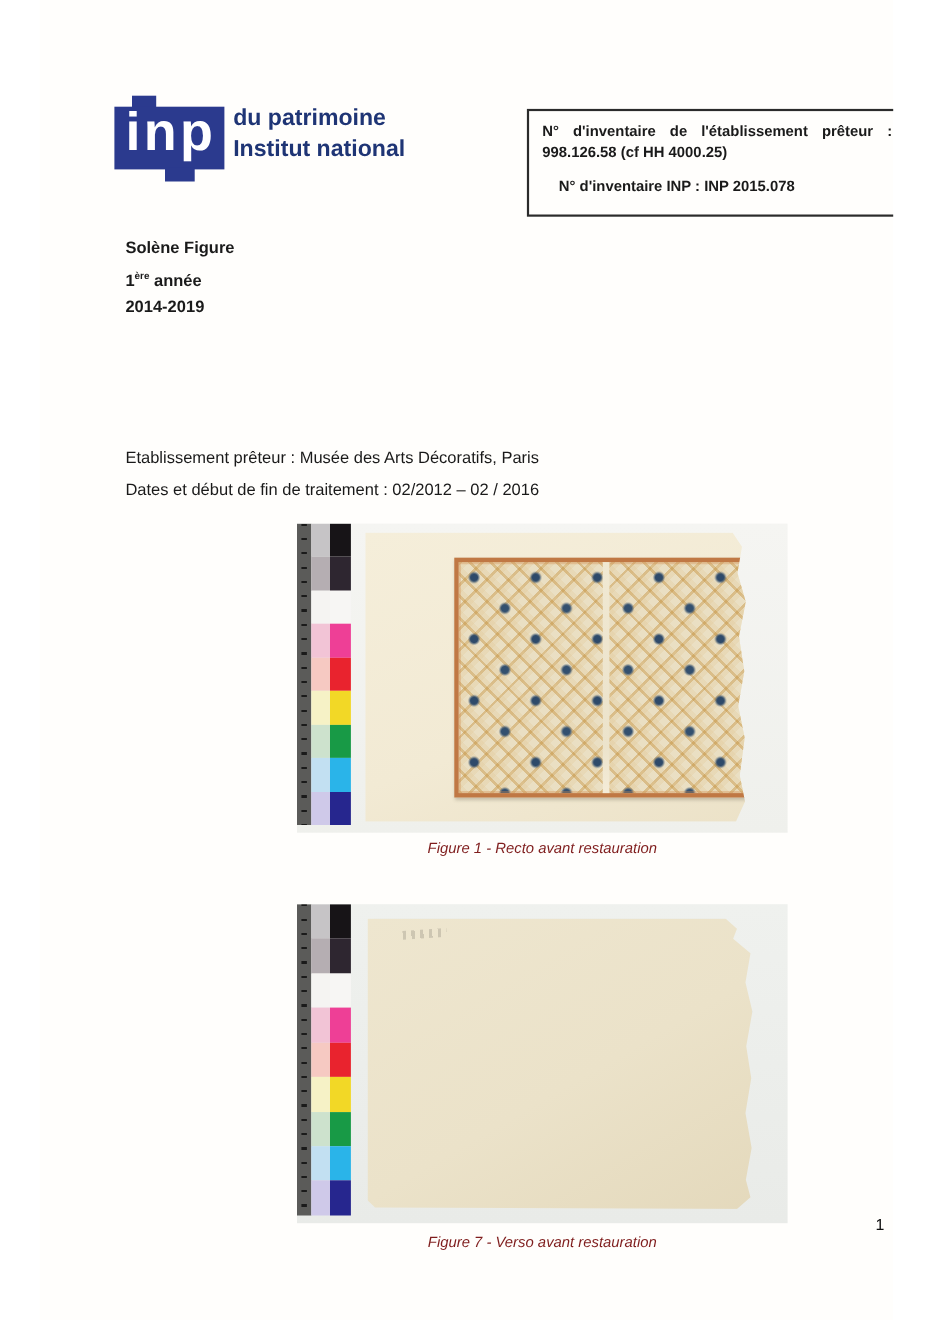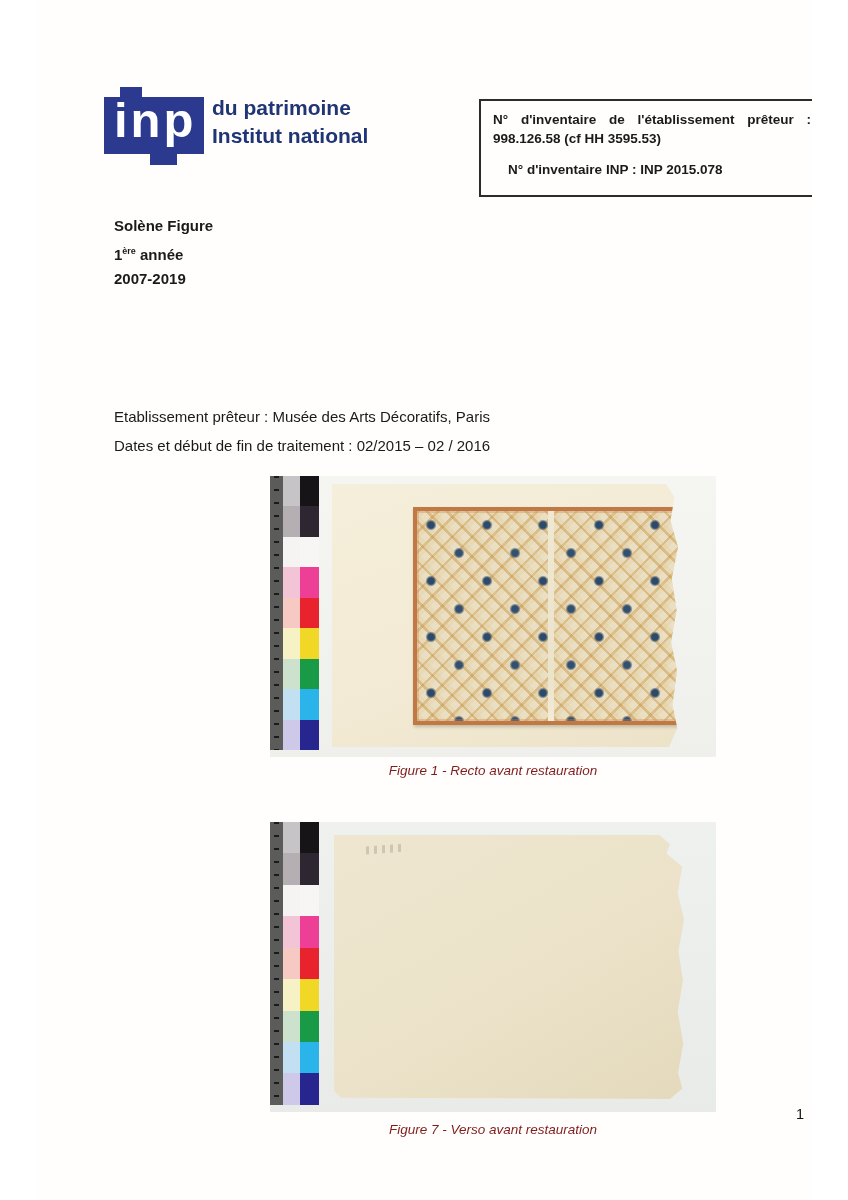--- a/index.html
+++ b/index.html
@@ -117,34 +117,34 @@
     <div class="tab-bottom"></div>
     <div class="logo-txt">inp</div>
   </div>
   <div class="org-name">
     <div>du patrimoine</div>
     <div>Institut national</div>
   </div>
 
   <div class="inv-box">
     <div class="just">N° d'inventaire de l'établissement prêteur :</div>
-    <div>998.126.58 (cf HH 3595.53)</div>
+    <div>998.126.58 (cf HH 4000.25)</div>
     <div class="l2">N° d'inventaire INP : INP 2015.078</div>
   </div>
 
   <div class="author">
     <div>Solène Figure</div>
     <div><span>1</span><sup>ère</sup><span> année</span></div>
-    <div>2007-2019</div>
+    <div>2014-2019</div>
   </div>
 
 
   <div class="details">
     <div><b>Etablissement prêteur :</b><span> Musée des Arts Décoratifs, Paris</span></div>
-    <div><b>Dates et début de fin de traitement</b><span> : 02/2015 – 02 / 2016</span></div>
+    <div><b>Dates et début de fin de traitement</b><span> : 02/2012 – 02 / 2016</span></div>
   </div>
 
   <div class="photo" id="photo1">
     <div class="paper" id="paper1">
       <div class="textile"></div>
     </div>
     <div class="cc-strip">
       <div class="cc-band"></div>
       <div class="cc-cols">
           <div class="cc-row">

